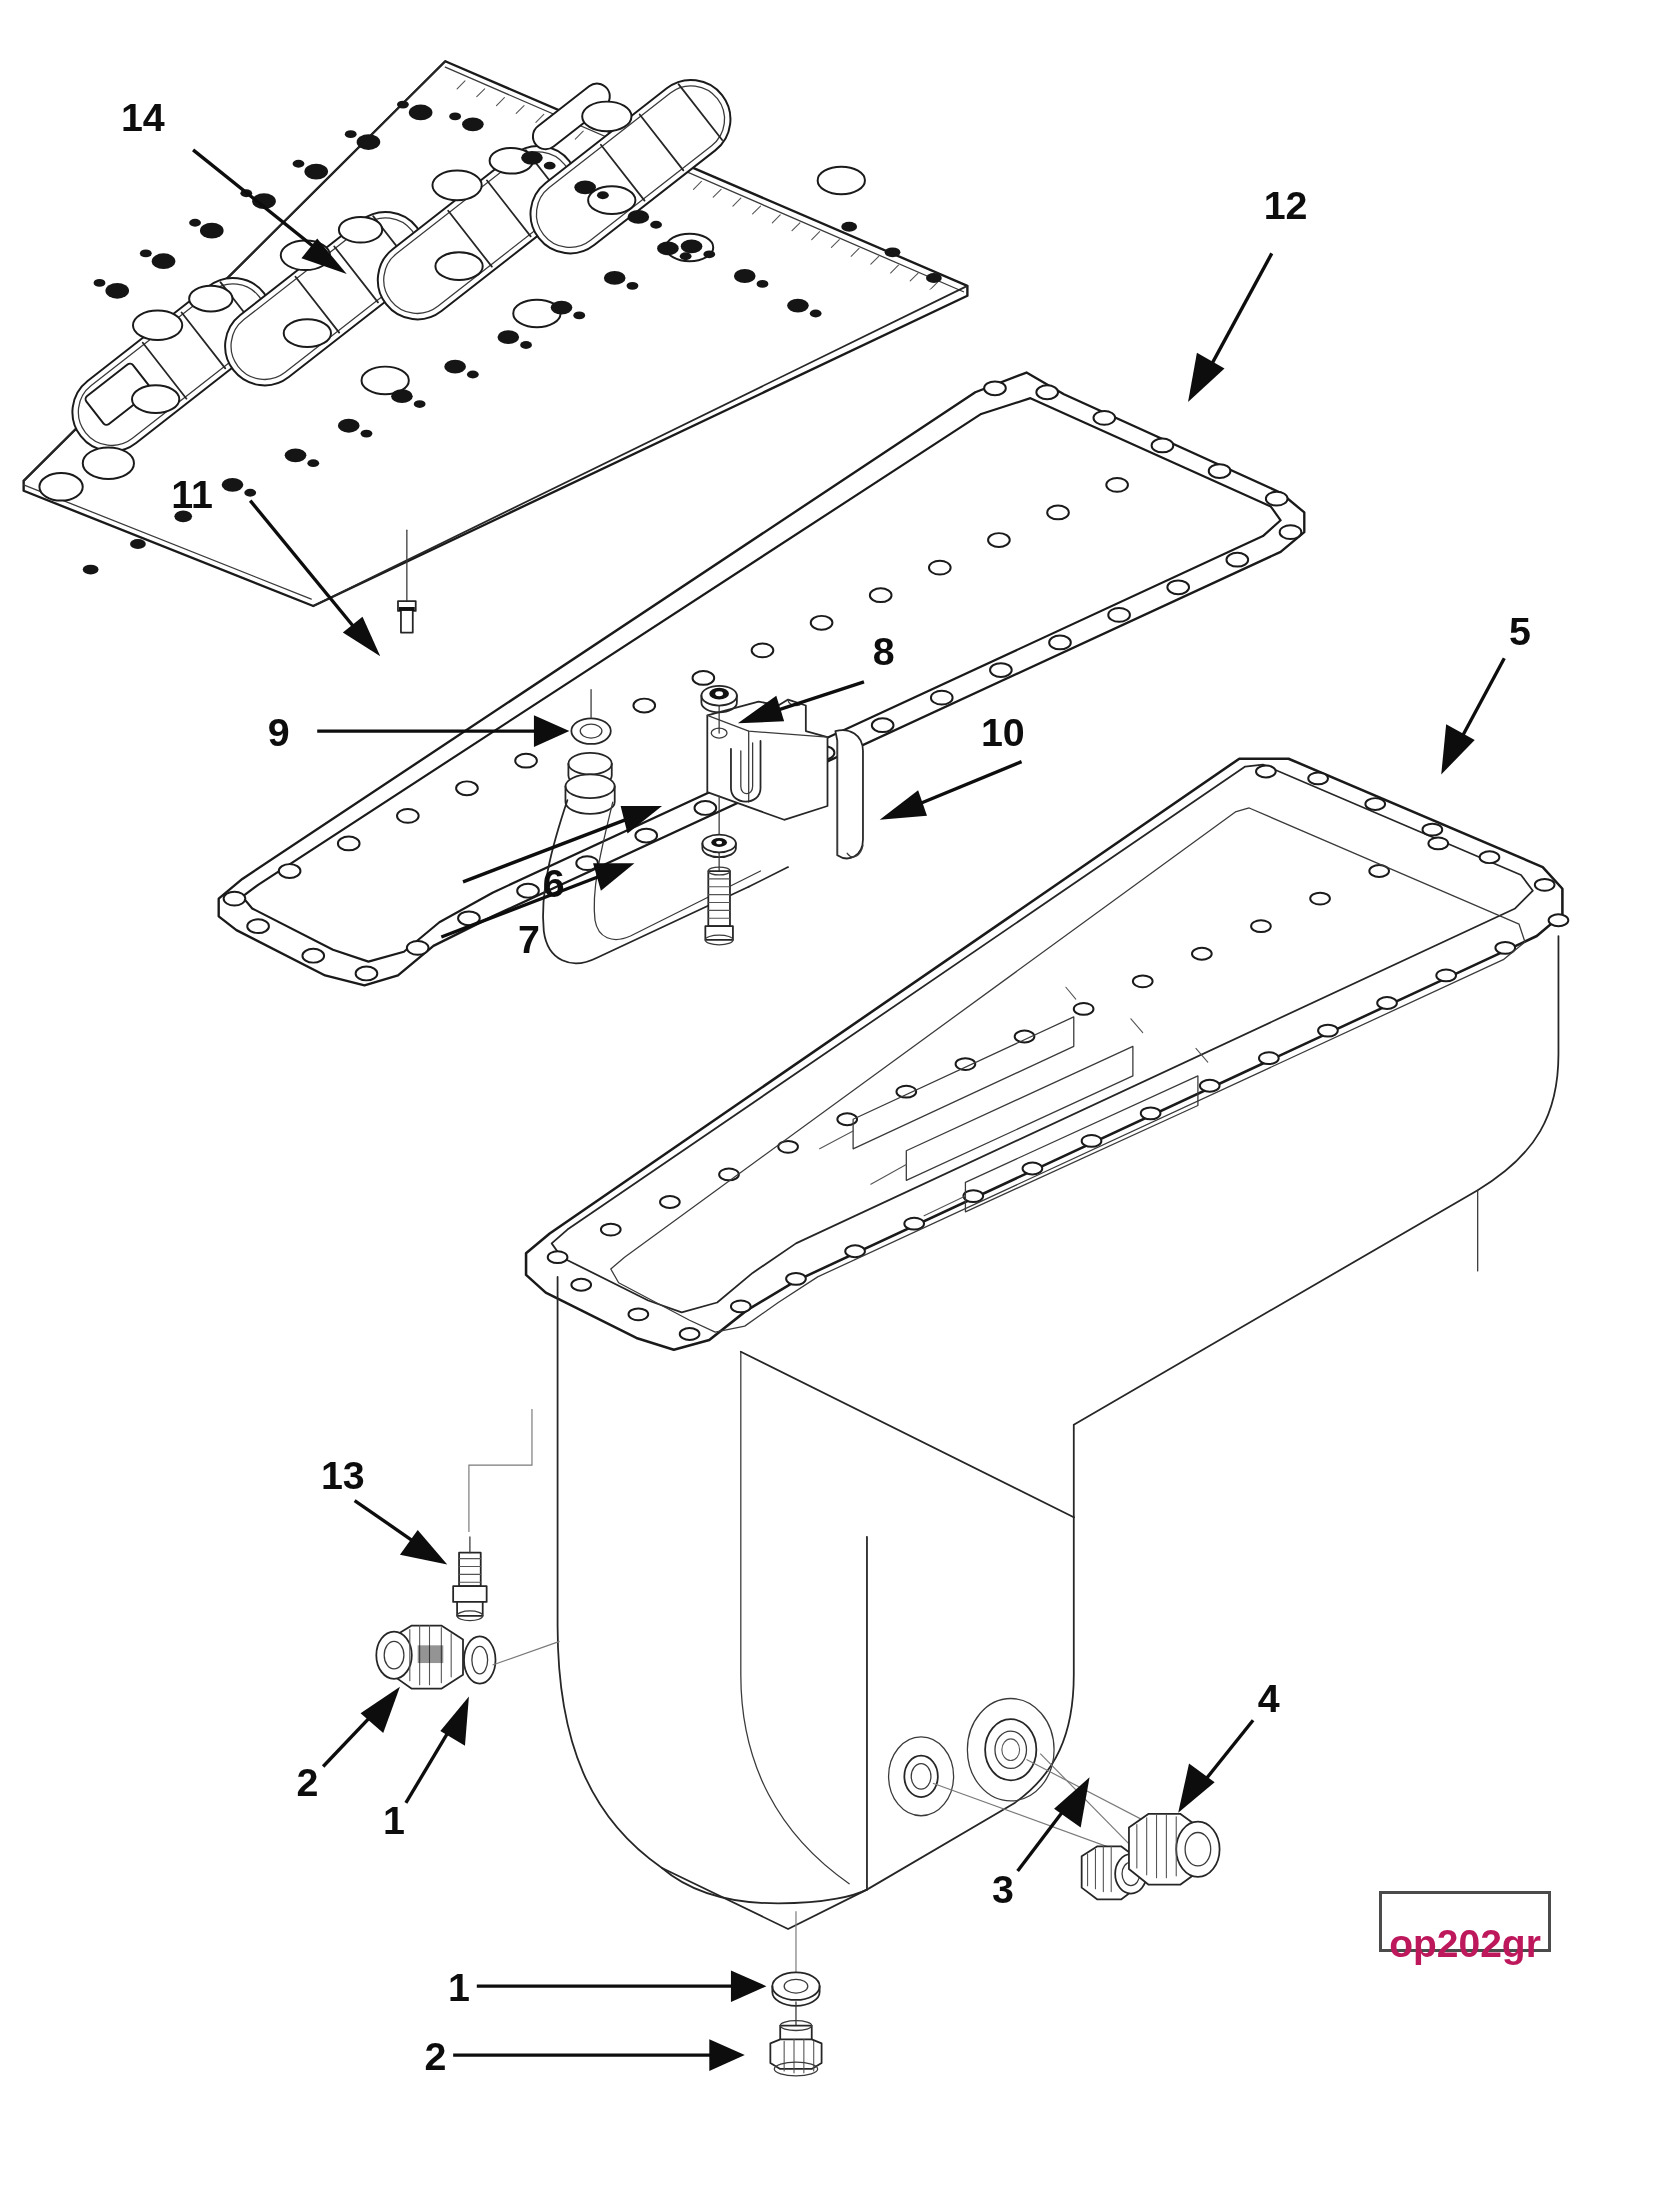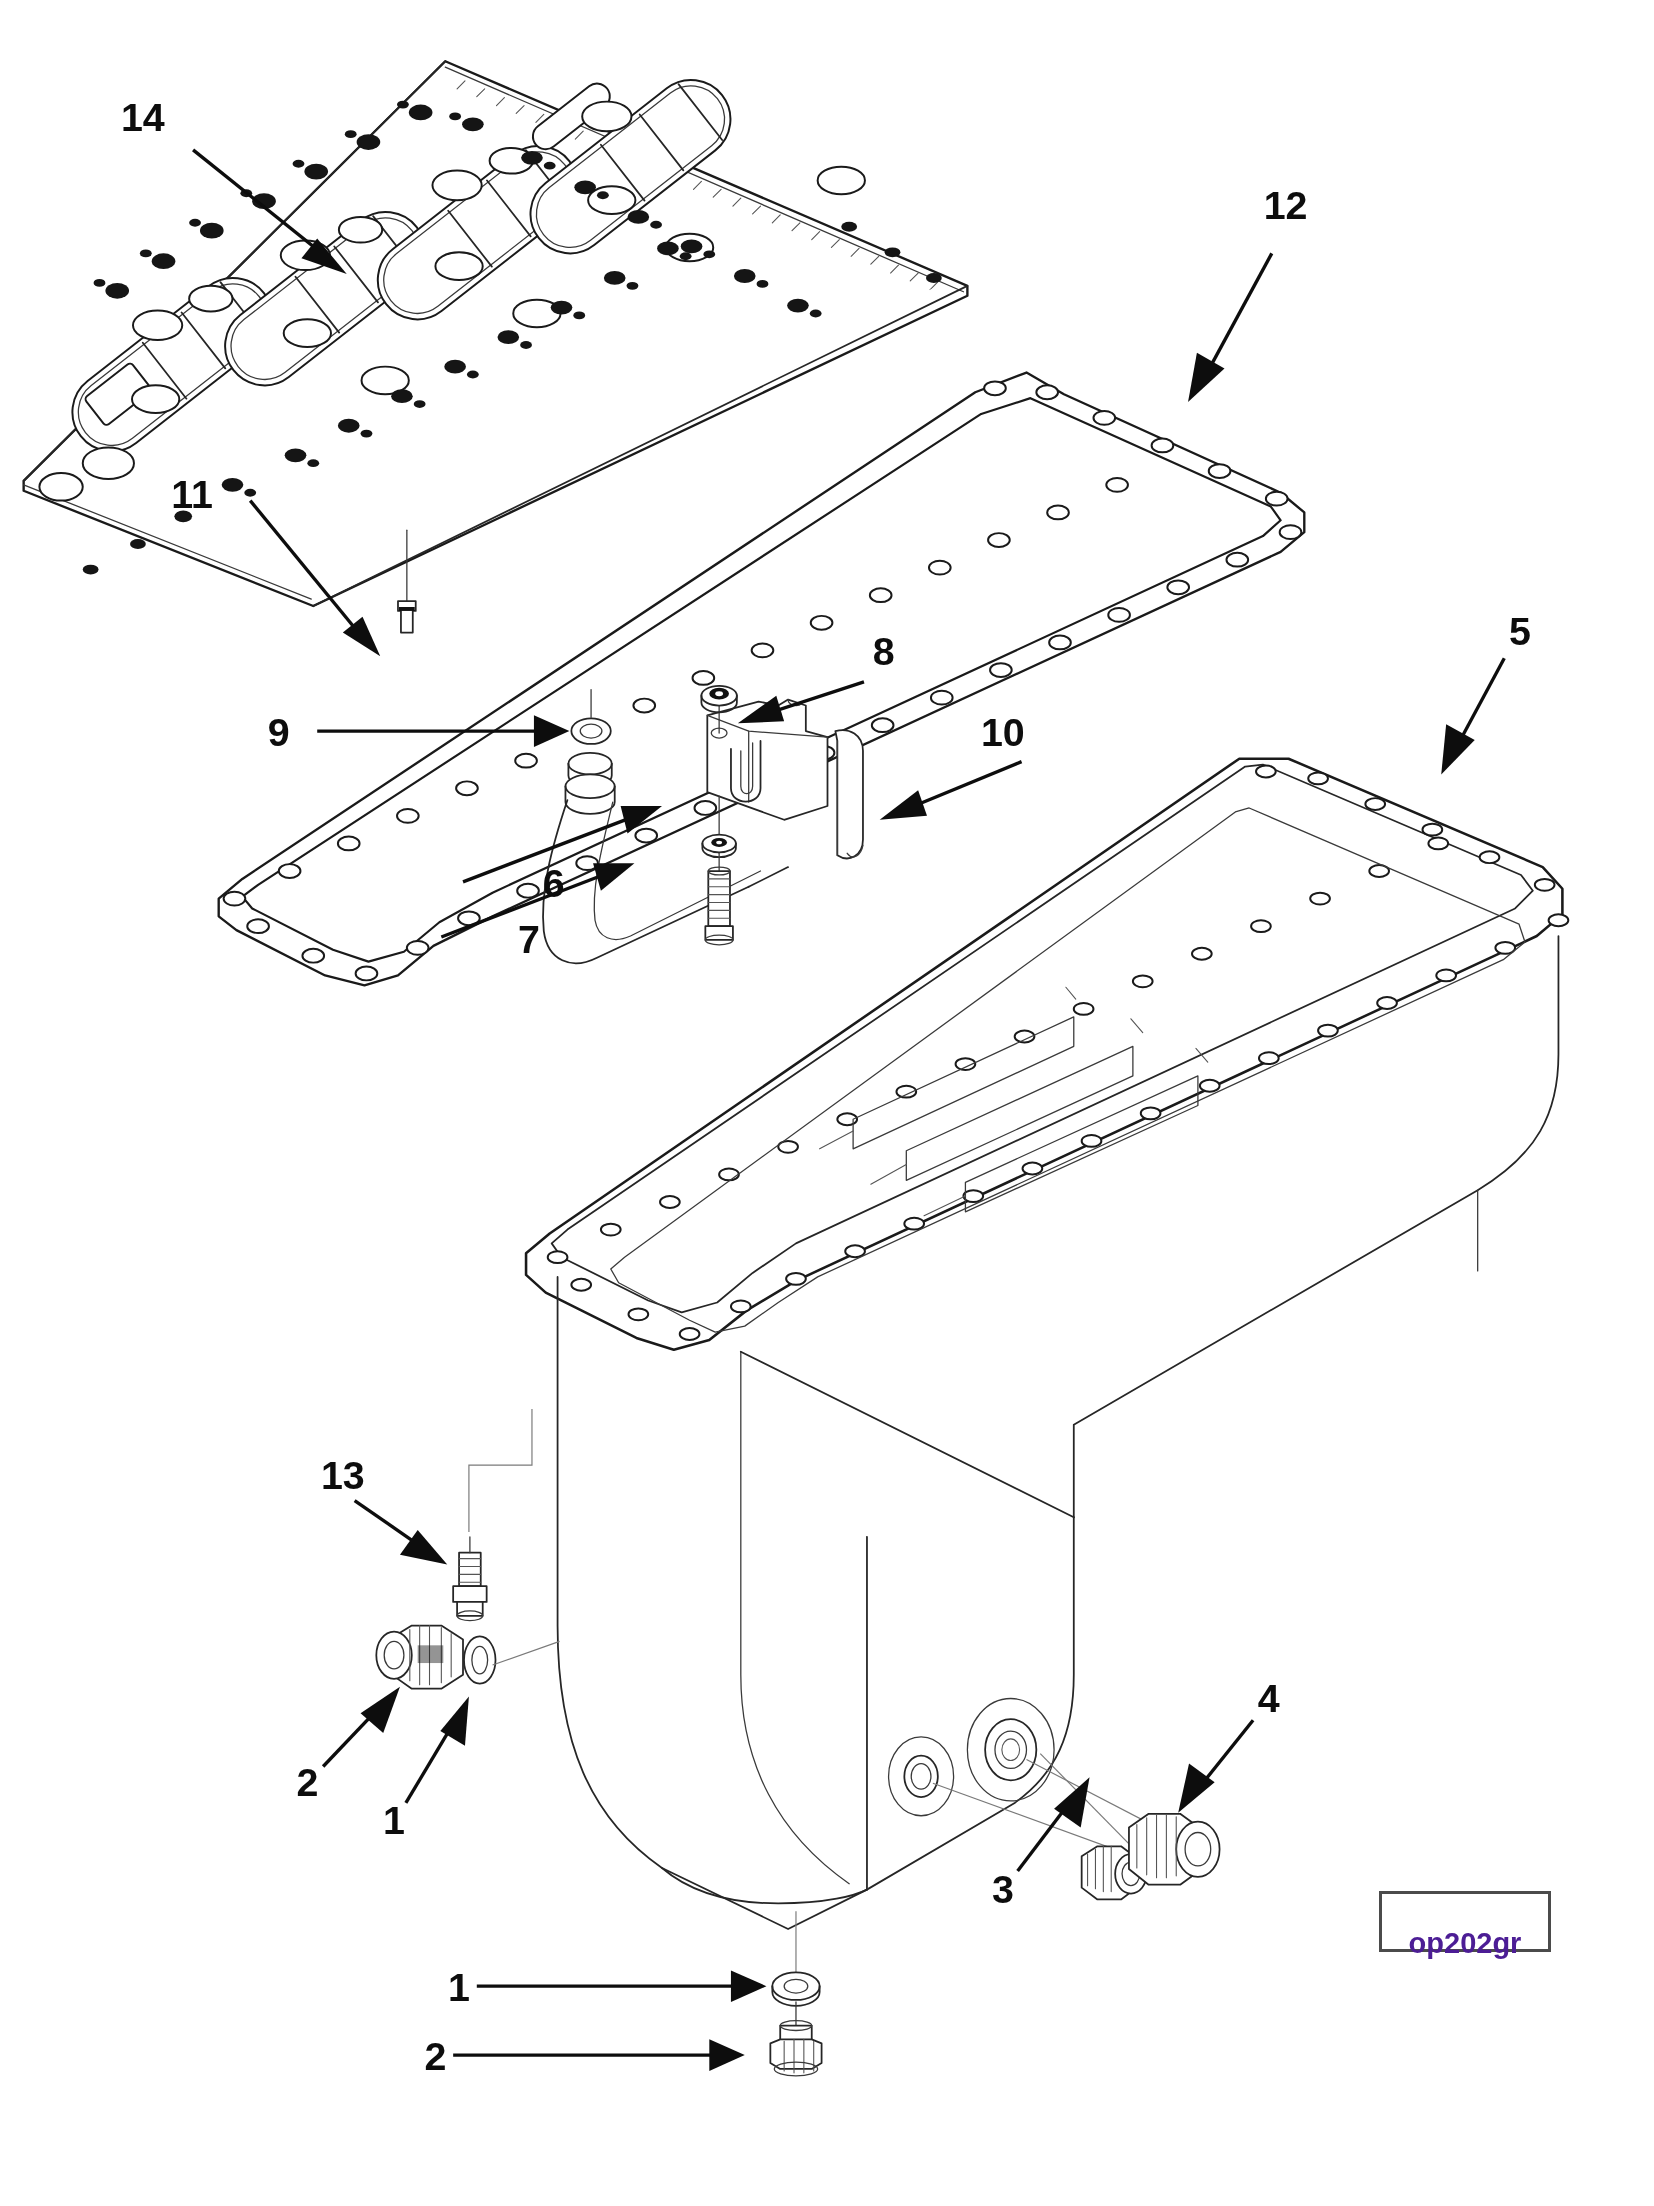--- a/index.html
+++ b/index.html
@@ -35,21 +35,21 @@
   }
   .tagbox{
     position:absolute;
     border:3px solid #4b4b4b;
     background:#ffffff;
     box-sizing:border-box;
     display:flex;align-items:center;justify-content:center;
   }
   .tagbox span{
     font-family:"Liberation Sans", sans-serif;
-    font-weight:bold;font-size:29px;color:#4c1d95;letter-spacing:0px;margin-top:44px;
+    font-weight:bold;font-size:39px;color:#be185d;letter-spacing:0px;margin-top:44px;
   }
   .sr{position:absolute;width:1px;height:1px;overflow:hidden;clip:rect(0 0 0 0);}
 </style>
 </head>
 <body>
 
 <div id="sheet">
 
   <svg id="dwg" viewBox="0 0 1680 2240">
     <defs>

